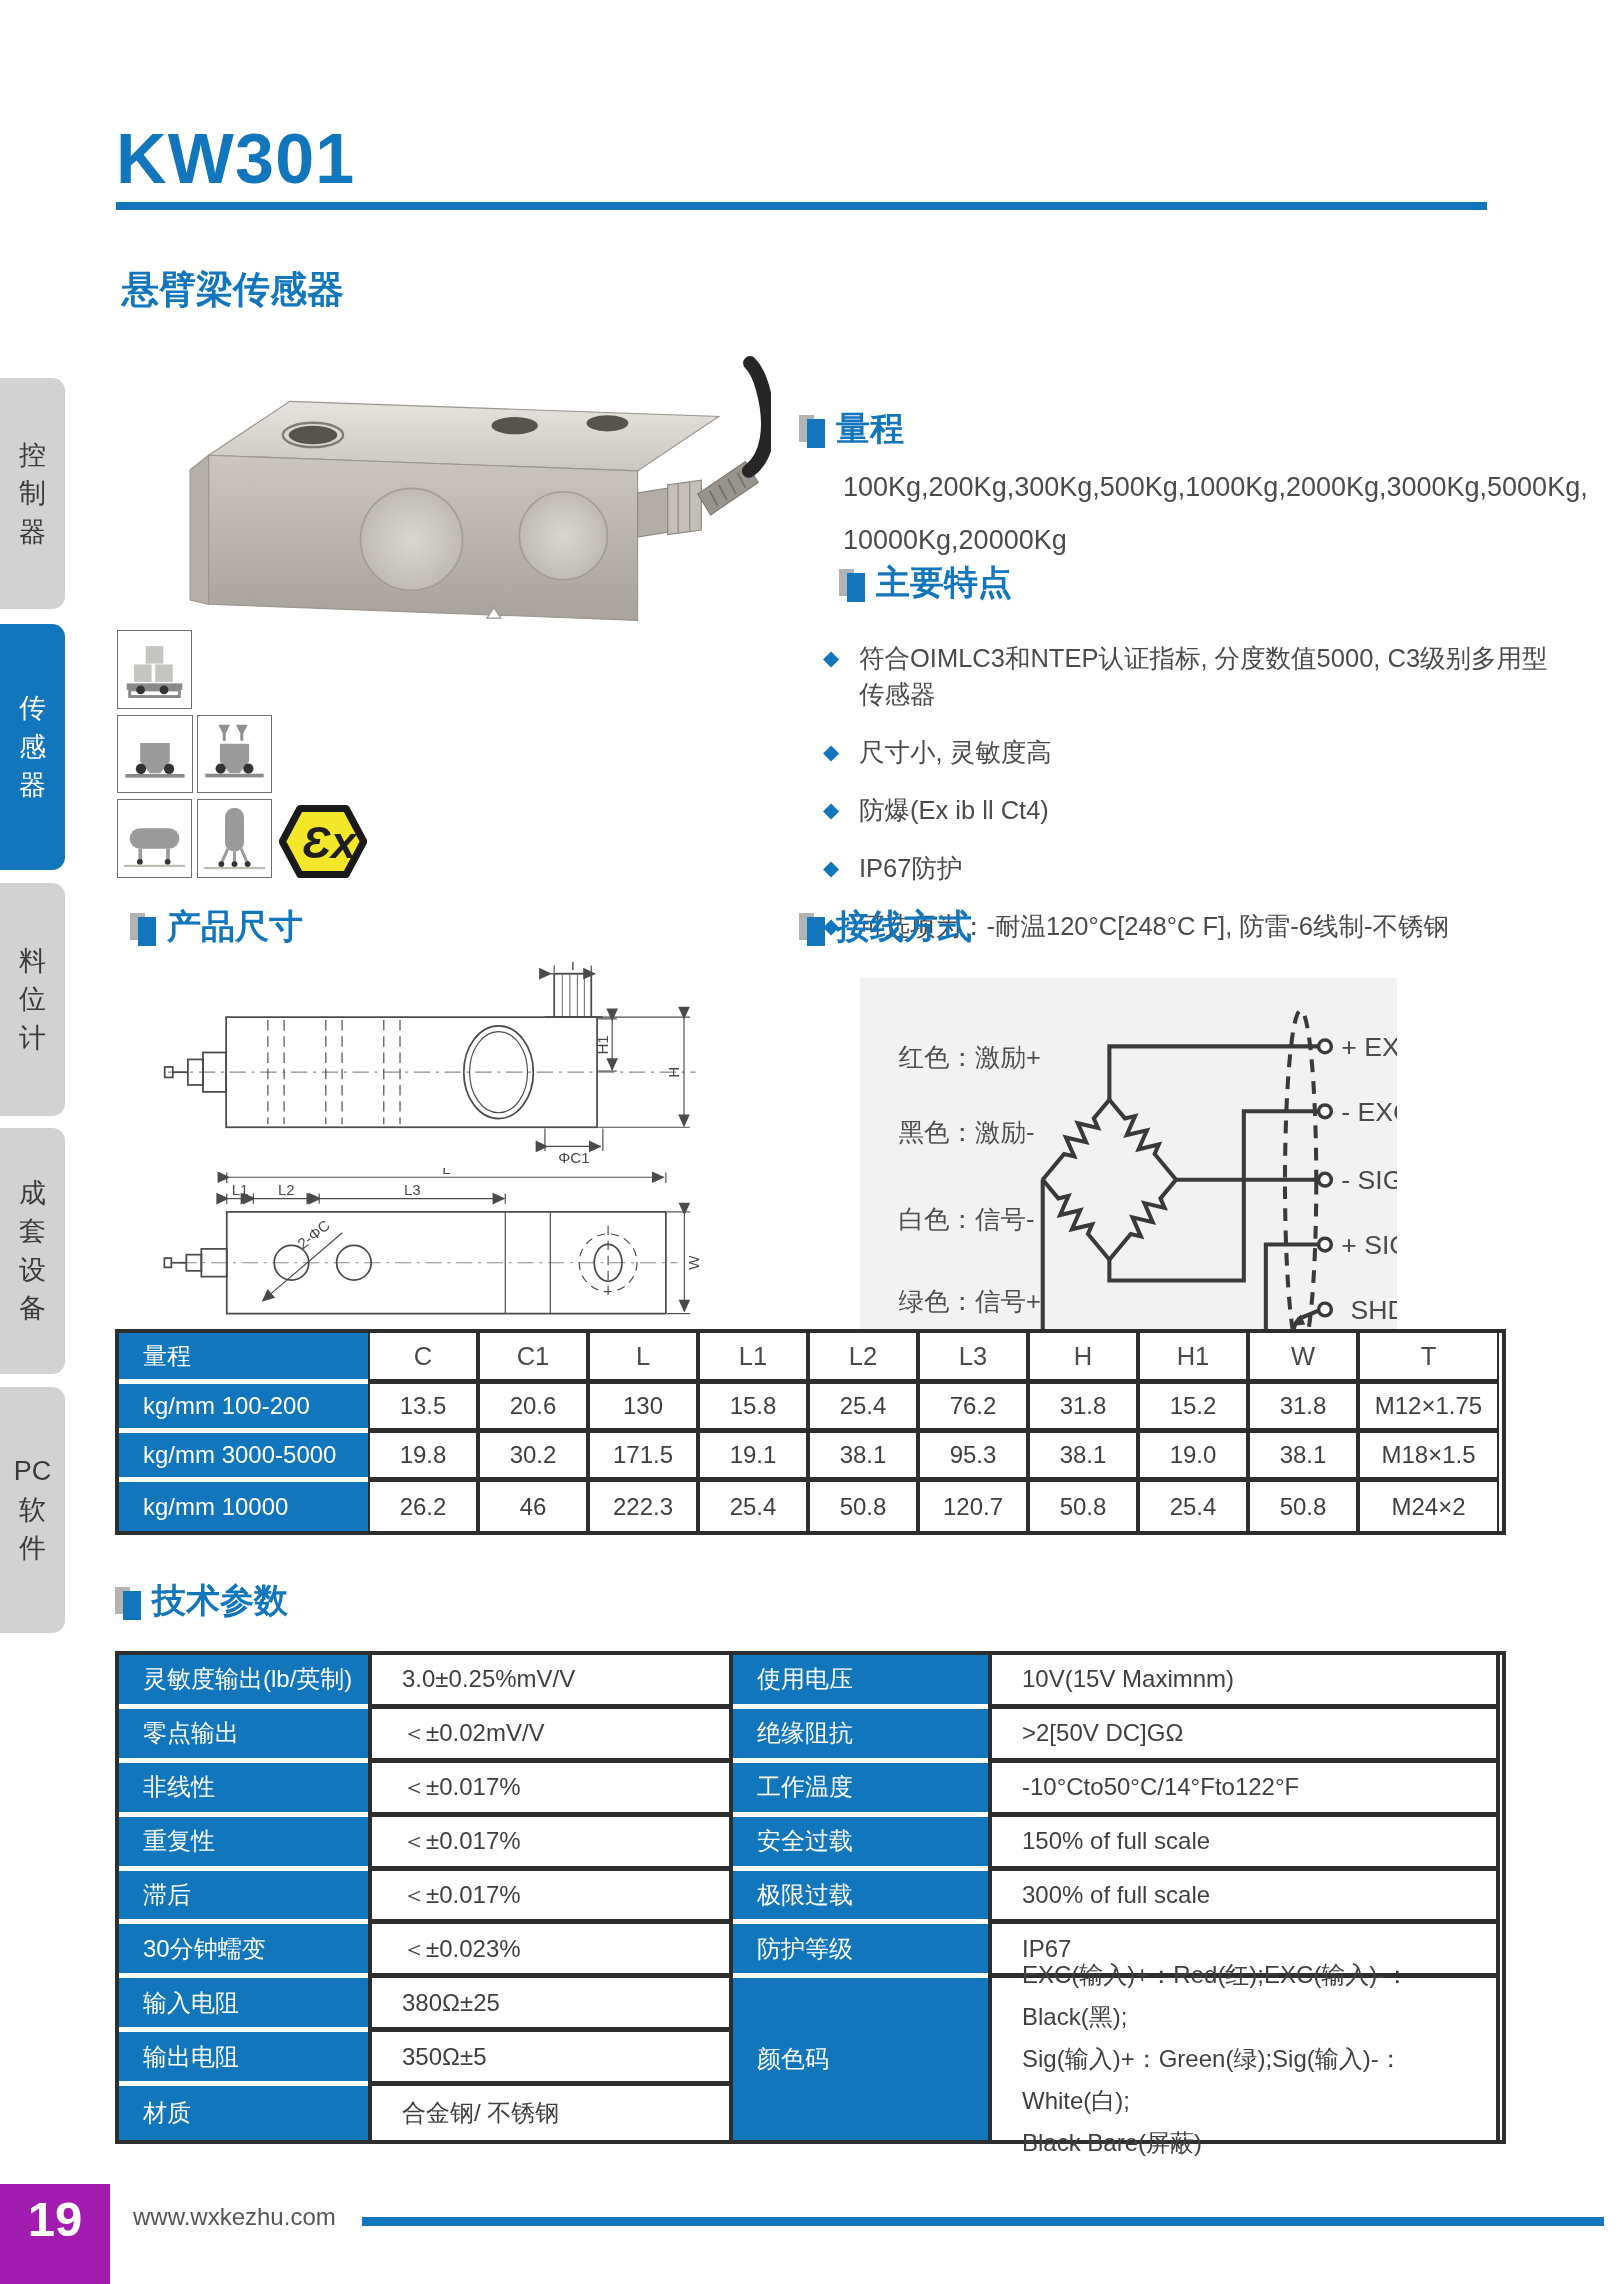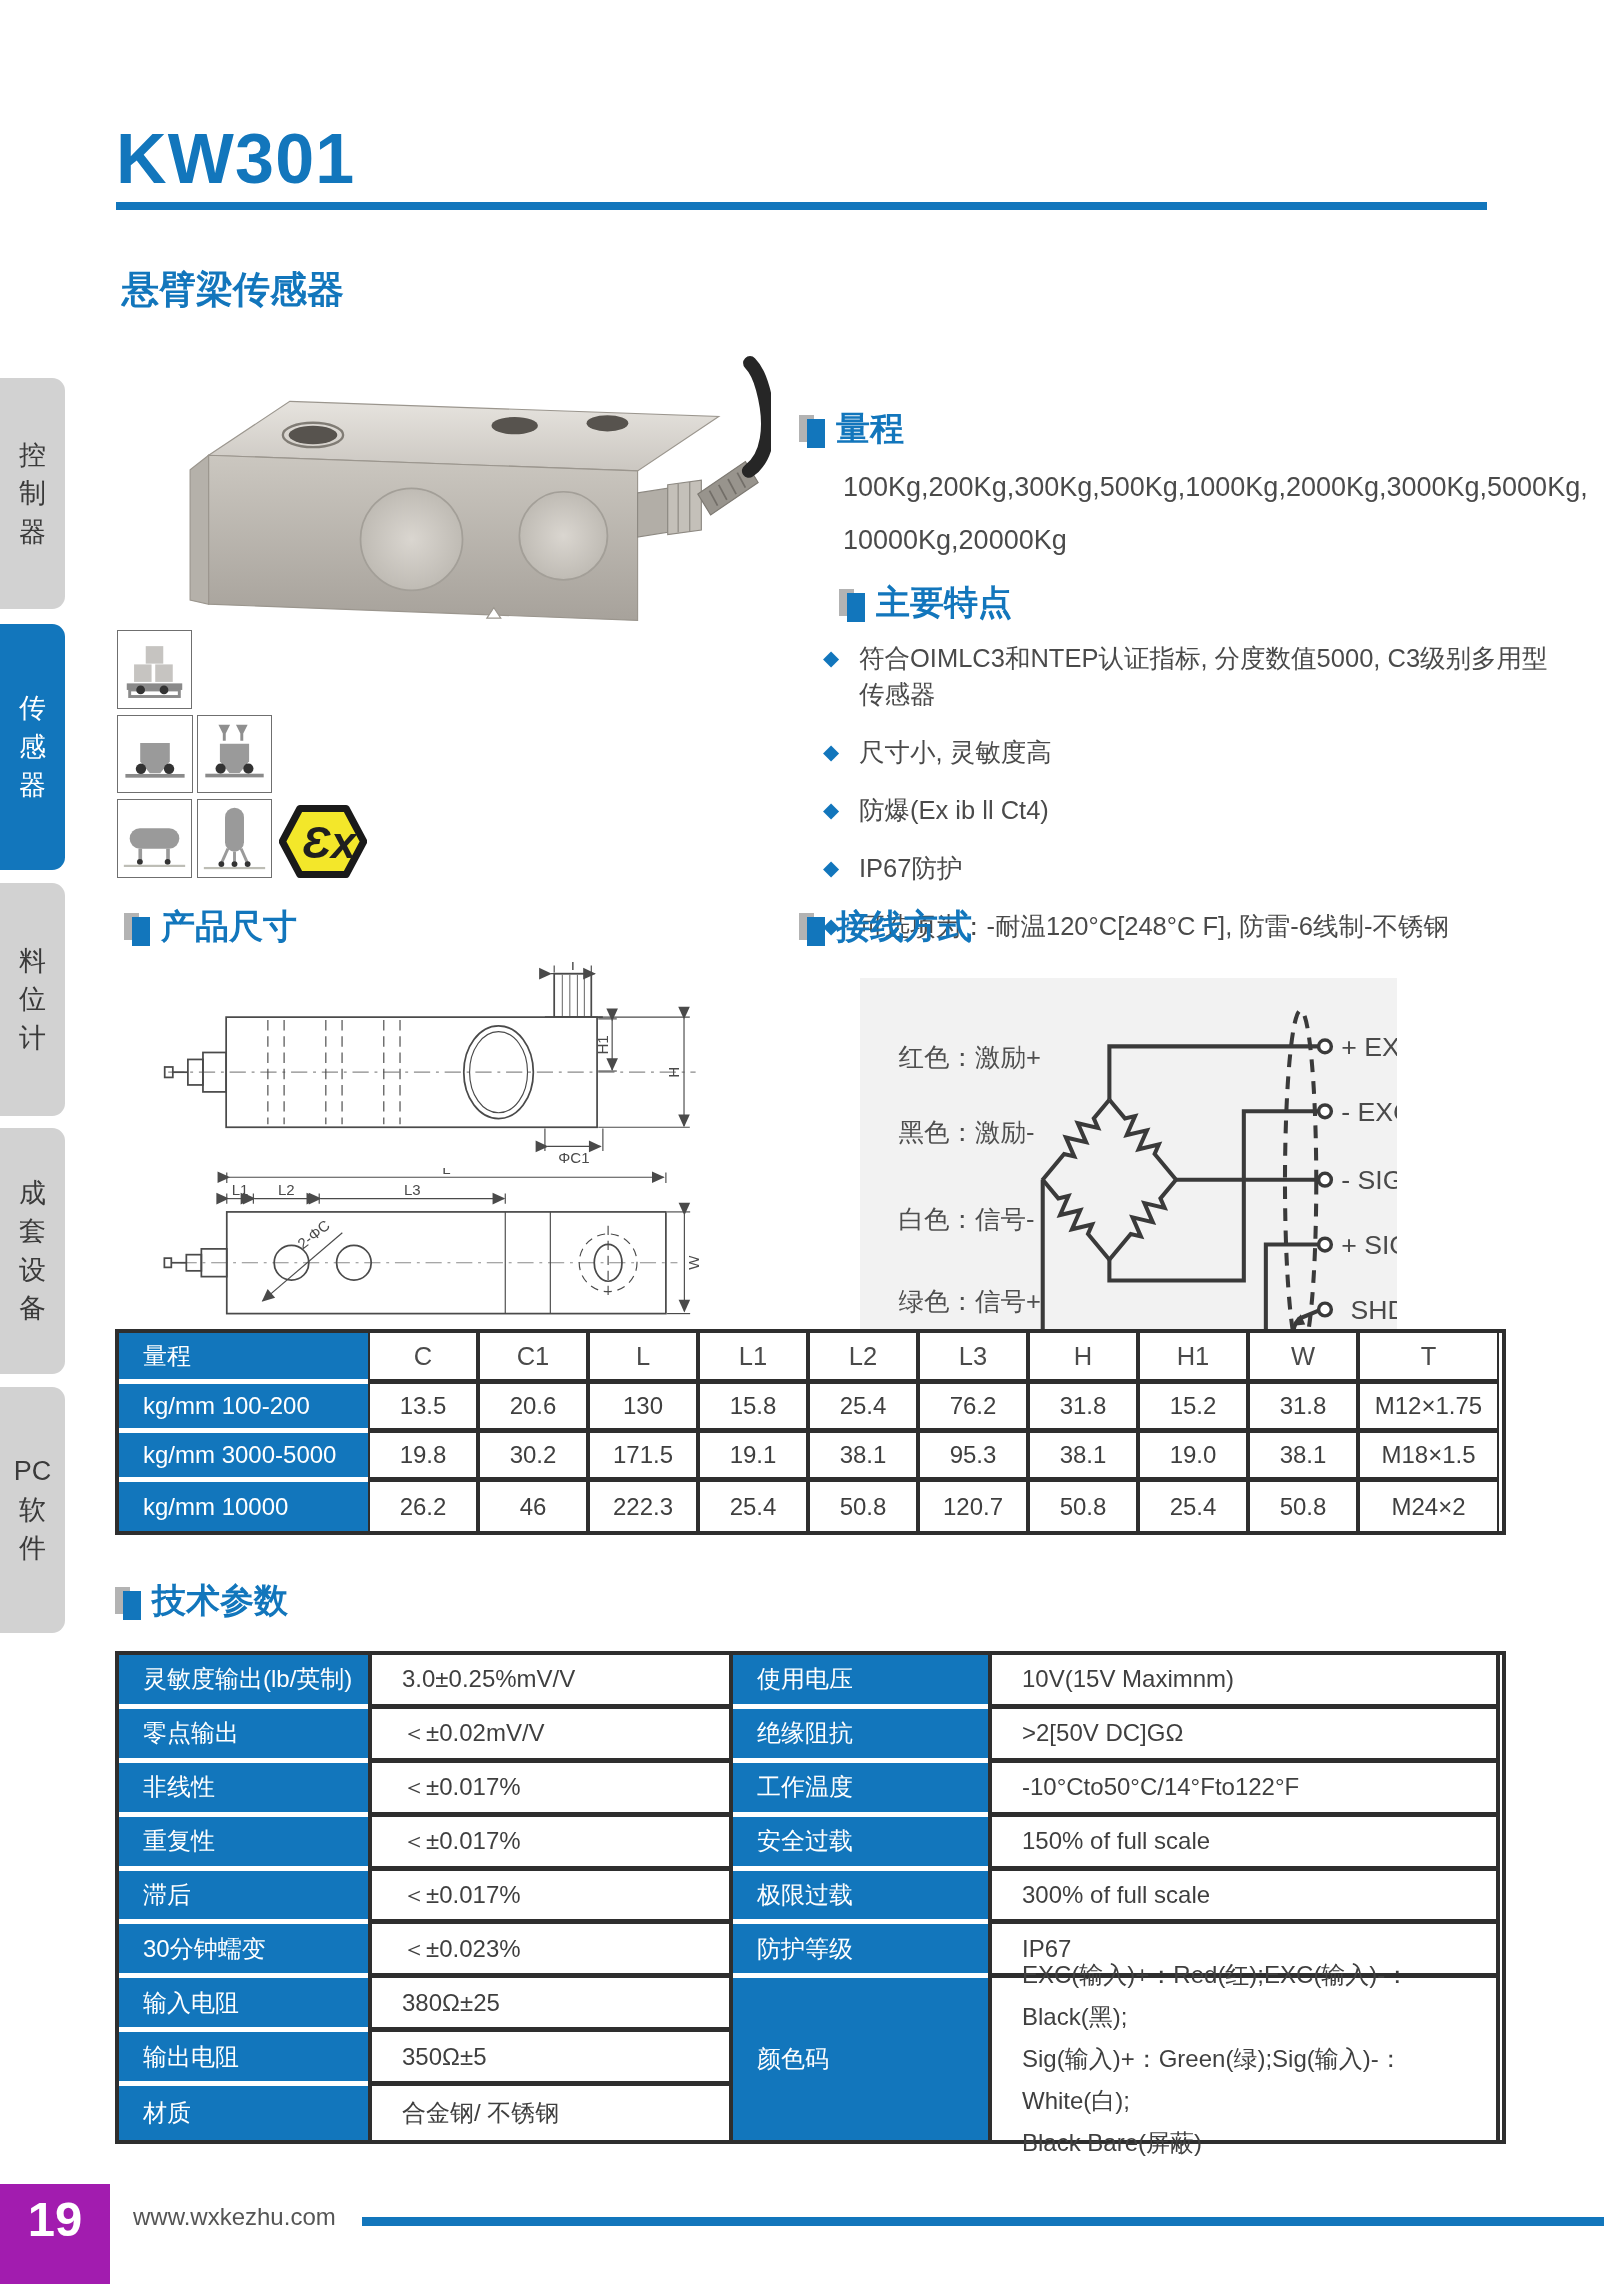--- a/index.html
+++ b/index.html
@@ -205,21 +205,21 @@
         <i class="m-gray"></i>
         <i class="m-blue"></i>
       </span>
     <h2>量程</h2>
   </div>
   <div class="range-text">
     <div>100Kg,200Kg,300Kg,500Kg,1000Kg,2000Kg,3000Kg,5000Kg,</div>
     <div>10000Kg,20000Kg</div>
   </div>
 
-  <div class="sec-head" style="left:799px;top:580px;padding-left:40px;">
+  <div class="sec-head" style="left:799px;top:560px;padding-left:40px;">
     <span class="marker">
         <i class="m-gray"></i>
         <i class="m-blue"></i>
       </span>
     <h2>主要特点</h2>
   </div>
   <div class="features">
     <div class="feat">
       <span class="dia">◆</span>
       <span class="ftx">符合OIMLC3和NTEP认证指标, 分度数值5000, C3级别多用型传感器</span>
@@ -235,21 +235,21 @@
     <div class="feat">
       <span class="dia">◆</span>
       <span class="ftx">IP67防护</span>
     </div>
     <div class="feat">
       <span class="dia">◆</span>
       <span class="ftx">可选项为：-耐温120°C[248°C F], 防雷-6线制-不锈钢</span>
     </div>
   </div>
 
-  <div class="sec-head" style="left:124px;top:904px;">
+  <div class="sec-head" style="left:130px;top:904px;">
     <span class="marker">
         <i class="m-gray"></i>
         <i class="m-blue"></i>
       </span>
     <h2>产品尺寸</h2>
   </div>
 
   <svg style="position:absolute;left:145px;top:962px;" width="568" height="203" viewBox="0 0 980 350">
     <defs>
       <marker id="ah1" markerWidth="14" markerHeight="12" refX="11" refY="6" orient="auto">

